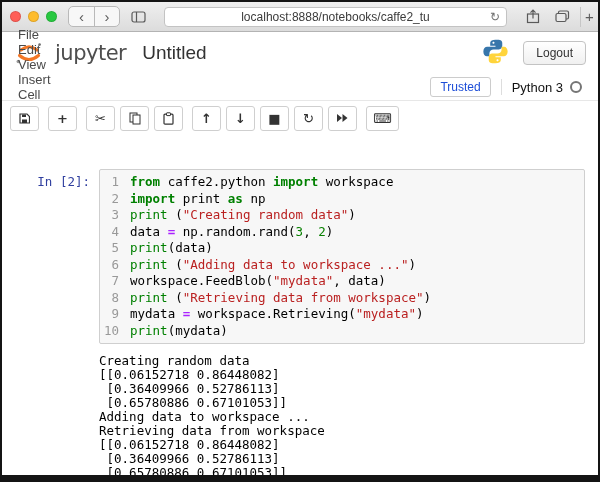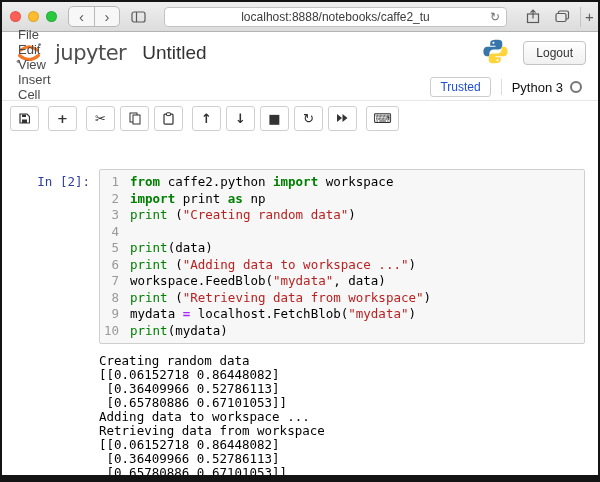--- a/index.html
+++ b/index.html
@@ -193,26 +193,26 @@
     <span class="tbtn grp">⌨</span>
   </div>
 
   <div class="notebook">
     <div class="cellrow">
       <div class="prompt-col">In [2]:</div>
       <div class="codebox">
           <div class="cm-line"><span class="ln">1</span><span class="cd"><span class="tk-kw">from</span><span class="tk-t"> caffe2.python </span><span class="tk-kw">import</span><span class="tk-t"> workspace</span></span></div>
           <div class="cm-line"><span class="ln">2</span><span class="cd"><span class="tk-kw">import</span><span class="tk-t"> print </span><span class="tk-kw">as</span><span class="tk-t"> np</span></span></div>
           <div class="cm-line"><span class="ln">3</span><span class="cd"><span class="tk-bi">print</span><span class="tk-t"> (</span><span class="tk-s">"Creating random data"</span><span class="tk-t">)</span></span></div>
-          <div class="cm-line"><span class="ln">4</span></div>
+          <div class="cm-line"><span class="ln">4</span><span class="cd"><span class="tk-t">data </span><span class="tk-o">=</span><span class="tk-t"> np.random.rand(</span><span class="tk-n">3</span><span class="tk-t">, </span><span class="tk-n">2</span><span class="tk-t">)</span></span></div>
           <div class="cm-line"><span class="ln">5</span><span class="cd"><span class="tk-bi">print</span><span class="tk-t">(data)</span></span></div>
           <div class="cm-line"><span class="ln">6</span><span class="cd"><span class="tk-bi">print</span><span class="tk-t"> (</span><span class="tk-s">"Adding data to workspace ..."</span><span class="tk-t">)</span></span></div>
           <div class="cm-line"><span class="ln">7</span><span class="cd"><span class="tk-t">workspace.FeedBlob(</span><span class="tk-s">"mydata"</span><span class="tk-t">, data)</span></span></div>
           <div class="cm-line"><span class="ln">8</span><span class="cd"><span class="tk-bi">print</span><span class="tk-t"> (</span><span class="tk-s">"Retrieving data from workspace"</span><span class="tk-t">)</span></span></div>
-          <div class="cm-line"><span class="ln">9</span><span class="cd"><span class="tk-t">mydata </span><span class="tk-o">=</span><span class="tk-t"> localhost.FetchBlob(</span><span class="tk-s">"mydata"</span><span class="tk-t">)</span></span></div>
+          <div class="cm-line"><span class="ln">9</span><span class="cd"><span class="tk-t">mydata </span><span class="tk-o">=</span><span class="tk-t"> workspace.Retrieving(</span><span class="tk-s">"mydata"</span><span class="tk-t">)</span></span></div>
           <div class="cm-line"><span class="ln">10</span><span class="cd"><span class="tk-bi">print</span><span class="tk-t">(mydata)</span></span></div>
         </div>
     </div>
     <div class="outputrow">
       <div class="prompt-col"></div>
       <div class="output"><div class="out-line">Creating random data</div><div class="out-line">[[0.06152718 0.86448082]</div><div class="out-line"> [0.36409966 0.52786113]</div><div class="out-line"> [0.65780886 0.67101053]]</div><div class="out-line">Adding data to workspace ...</div><div class="out-line">Retrieving data from workspace</div><div class="out-line">[[0.06152718 0.86448082]</div><div class="out-line"> [0.36409966 0.52786113]</div><div class="out-line"> [0.65780886 0.67101053]]</div></div>
     </div>
   </div>
 
 </div>

